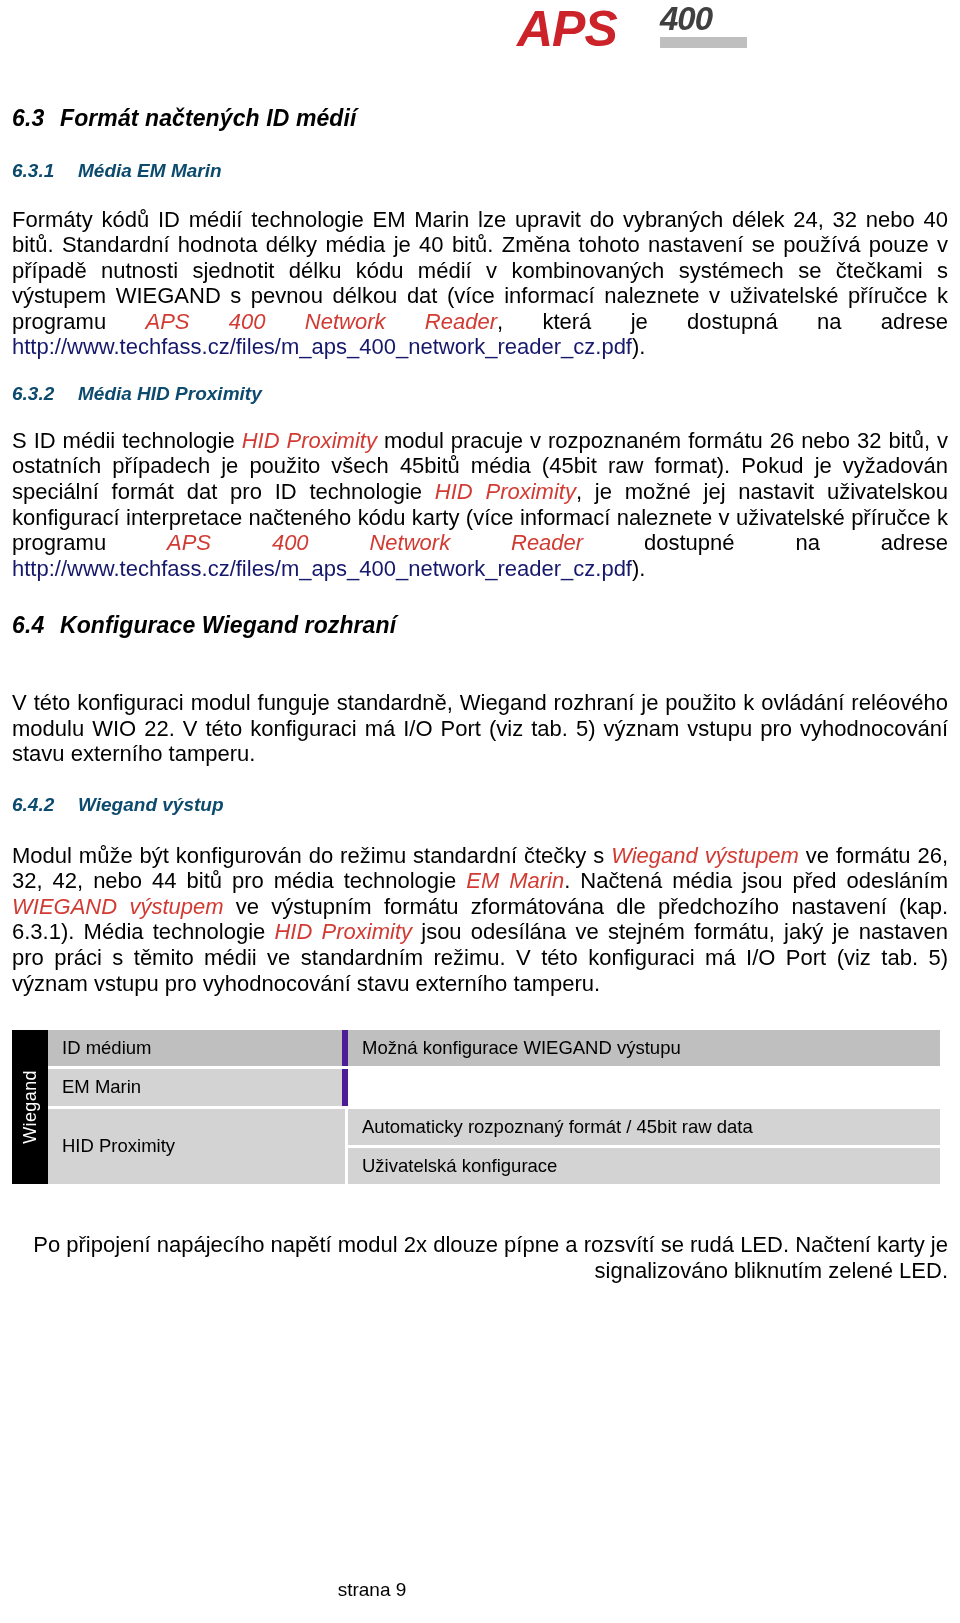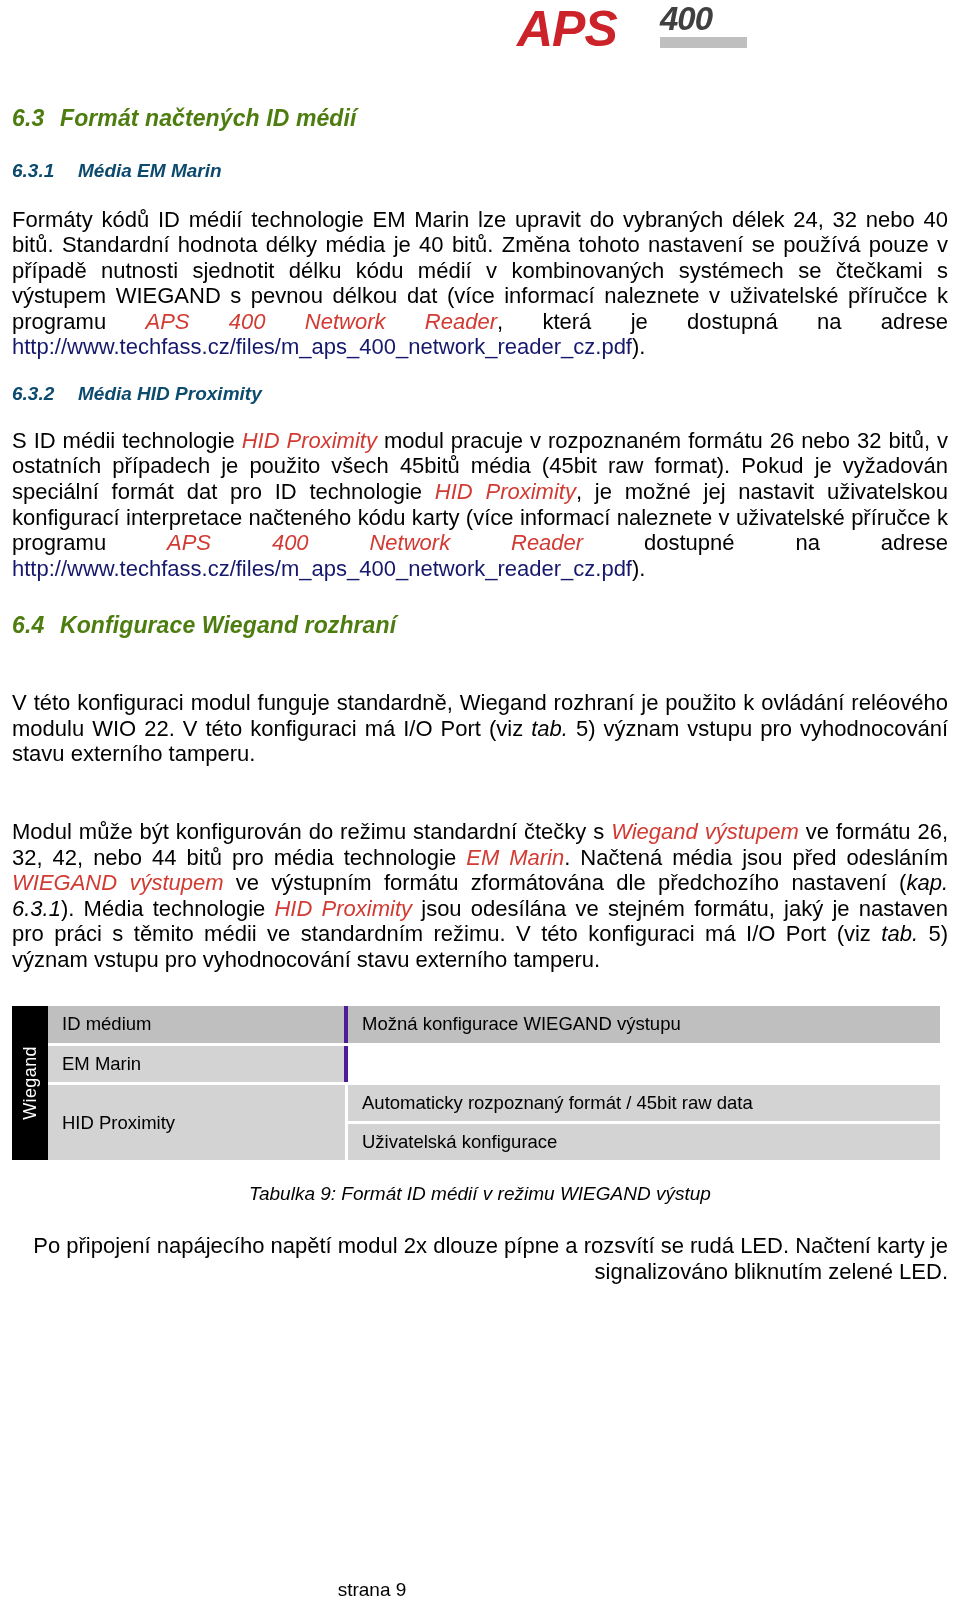--- a/index.html
+++ b/index.html
@@ -63,21 +63,21 @@
     width: 87px;
     height: 11px;
     background: #bfbfbf;
   }
 
   
   h1.h-l1 {
     font-size: 23px;
     font-weight: bold;
     font-style: italic;
-    color: #4d7c0f;
+    color: #000000;
     margin: 0;
     padding: 0;
     line-height: 1.25;
     letter-spacing: 0.1px;
   }
   .h-l1 .num { display: inline-block; min-width: 48px; }
 
   h2.h-l2 {
     font-size: 19px;
     font-weight: bold;
@@ -95,21 +95,21 @@
     line-height: 25.6px;
     margin: 0;
     padding: 0;
     text-align: justify;
     color: #000;
   }
   p.body.nojust { text-align: right; }
 
   .red { color: #d23b33; font-style: italic; }
   .url { color: #16186b; }
-  .it { font-style: italic; }
+  .it { }
   .sp-22 { height: 22px; }
   .sp-24 { height: 24px; }
   .sp-26 { height: 26px; }
   .sp-30 { height: 30px; }
   .sp-34 { height: 34px; }
 
   
   .tbl-wrap {
     position: relative;
     width: 928px;
@@ -143,21 +143,21 @@
   .cell {
     background: #d3d3d3;
     font-size: 18.5px;
     line-height: 1.2;
     padding: 7px 0 7px 14px;
     box-sizing: border-box;
     display: flex;
     align-items: center;
   }
   .cell.hdr { background: #bfbfbf; }
-  .col-a { width: 300px; flex: 0 0 300px; border-right: 4px solid #4c1d95; }
+  .col-a { width: 300px; flex: 0 0 300px; border-right: 6px solid #4c1d95; }
   .col-b { flex: 1 1 auto; }
 
   .row-gap { height: 3px; background: #ffffff; }
 
   .stack-a {
     width: 300px;
     flex: 0 0 300px;
     background: #d3d3d3;
     border-right: 3px solid #ffffff;
     display: flex;
@@ -237,20 +237,23 @@
 
     <div class="sp-24"></div>
 
 
     <div class="sp-26"></div>
 
     <p class="body"><span>V této konfiguraci modul funguje standardně, Wiegand rozhraní je použito k ovládání reléového modulu WIO 22. V této konfiguraci má I/O Port (viz </span><span class="it">tab.</span><span> 5) význam vstupu pro vyhodnocování stavu externího tamperu.</span></p>
 
     <div class="sp-26"></div>
 
+    <h2 class="h-l2">
+      <span class="num">6.4.2</span><span>Wiegand výstup</span>
+    </h2>
 
     <div class="sp-26"></div>
 
     <p class="body"><span>Modul může být konfigurován do režimu standardní čtečky s </span><span class="red">Wiegand výstupem</span><span> ve formátu 26, 32, 42, nebo 44 bitů pro média technologie </span><span class="red">EM Marin</span><span>. Načtená média jsou před odesláním </span><span class="red">WIEGAND výstupem</span><span> ve výstupním formátu zformátována dle předchozího nastavení (</span><span class="it">kap. 6.3.1</span><span>). Média technologie </span><span class="red">HID Proximity</span><span> jsou odesílána ve stejném formátu, jaký je nastaven pro práci s těmito médii ve standardním režimu. V této konfiguraci má I/O Port (viz </span><span class="it">tab.</span><span> 5) význam vstupu pro vyhodnocování stavu externího tamperu.</span></p>
 
     <div class="sp-34"></div>
 
     <div class="tbl-wrap">
       <div class="tbl">
 
@@ -281,21 +284,20 @@
               <div class="cell col-b">Uživatelská konfigurace</div>
             </div>
           </div>
 
         </div>
       </div>
     </div>
 
     <div class="sp-22"></div>
 
-    <p class="caption">Tabulka 9: Formát ID médií v režimu WIEGAND výstup</p>
 
     <div class="sp-26"></div>
 
     <p class="body nojust">Po připojení napájecího napětí modul 2x dlouze pípne a rozsvítí se rudá LED. Načtení karty je signalizováno bliknutím zelené LED.</p>
 
   </div>
 
   <div class="footer">
     <span>strana 9</span>
   </div>

